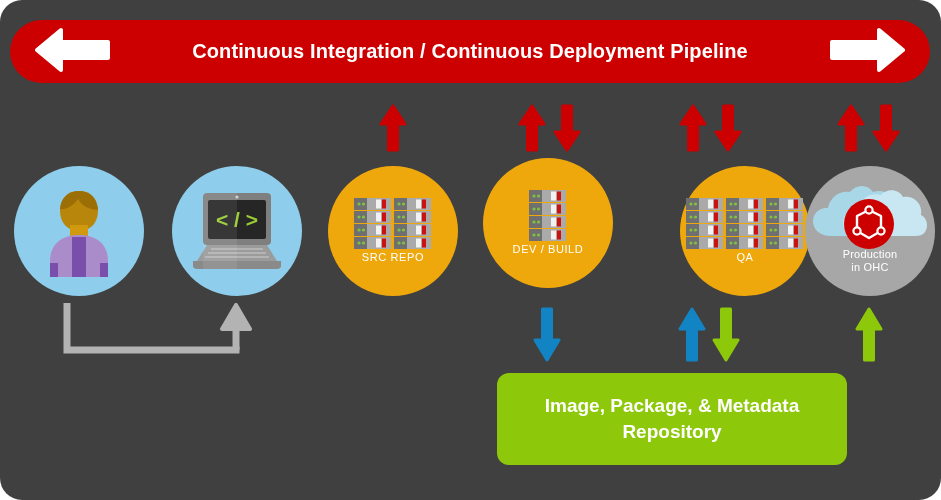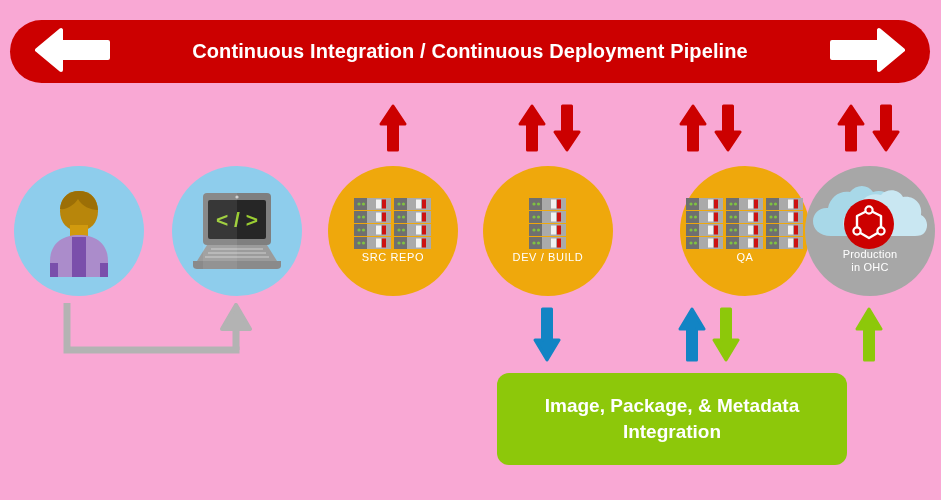--- a/index.html
+++ b/index.html
@@ -1,17 +1,17 @@
 <!DOCTYPE html>
 <html><head>
 <meta charset="utf-8">
 <style>
   html,body{margin:0;padding:0;background:#ffffff;}
   body{width:941px;height:500px;overflow:hidden;font-family:"Liberation Sans",sans-serif;}
-  #stage{position:relative;width:941px;height:500px;background:#f9a8d4;}
+  #stage{position:relative;width:941px;height:500px;background:#404040;border-radius:22px;}
 
   
   .banner{
     position:absolute;left:10px;top:20px;width:920px;height:63px;
     background:#cc0000;border-radius:32px;
     display:flex;align-items:center;justify-content:center;
   }
   .banner-title{
     color:#ffffff;font-size:20px;font-weight:bold;letter-spacing:0.1px;
     font-family:"Liberation Sans",sans-serif;white-space:nowrap;
@@ -30,21 +30,21 @@
     color:#ffffff;font-size:11px;font-weight:normal;letter-spacing:0.6px;
     line-height:13px;font-family:"Liberation Sans",sans-serif;
   }
   .node.orange{background:#efa80c;}
   .node.blue{background:#8ecdec;}
   .node.gray{background:#a7a7a7;}
 
   .n-person{left:14px;top:166px;}
   .n-laptop{left:172px;top:166px;}
   .n-src{left:328px;top:166px;}
-  .n-dev{left:483px;top:166px;}
+  .n-dev{left:483px;top:158px;}
   .n-qa{left:680px;top:166px;}
   .n-prod{left:805px;top:166px;text-decoration:underline;}
 
   .n-src .nlabel,.n-dev .nlabel,.n-qa .nlabel{bottom:32px;}
   .n-prod .nlabel{bottom:22px;font-weight:normal;font-size:11px;letter-spacing:0.2px;}
 
   .icon-wrap{position:absolute;left:0;right:0;top:0;bottom:0;display:flex;align-items:center;justify-content:center;}
   .icon-wrap.raised{align-items:flex-start;padding-top:32px;}
 
   
@@ -427,17 +427,17 @@
     <svg width="200" height="60" viewBox="0 0 200 60">
       <path d="M7 3 L7 47 L176 47" fill="none" stroke="#b3b3b3" stroke-width="7" stroke-linecap="square"></path>
       <path d="M176 47 L176 22" fill="none" stroke="#b3b3b3" stroke-width="7"></path>
       <path d="M176 2 L190 26 L162 26 Z" fill="#b3b3b3" stroke="#b3b3b3" stroke-width="4" stroke-linejoin="round"></path>
     </svg>
   </span>
 
   <div class="repo-box">
     <div class="repo-text">
       <div>Image, Package, &amp; Metadata</div>
-      <div>Integration</div>
+      <div>Repository</div>
     </div>
   </div>
 
 </div>
 
 </body></html>

